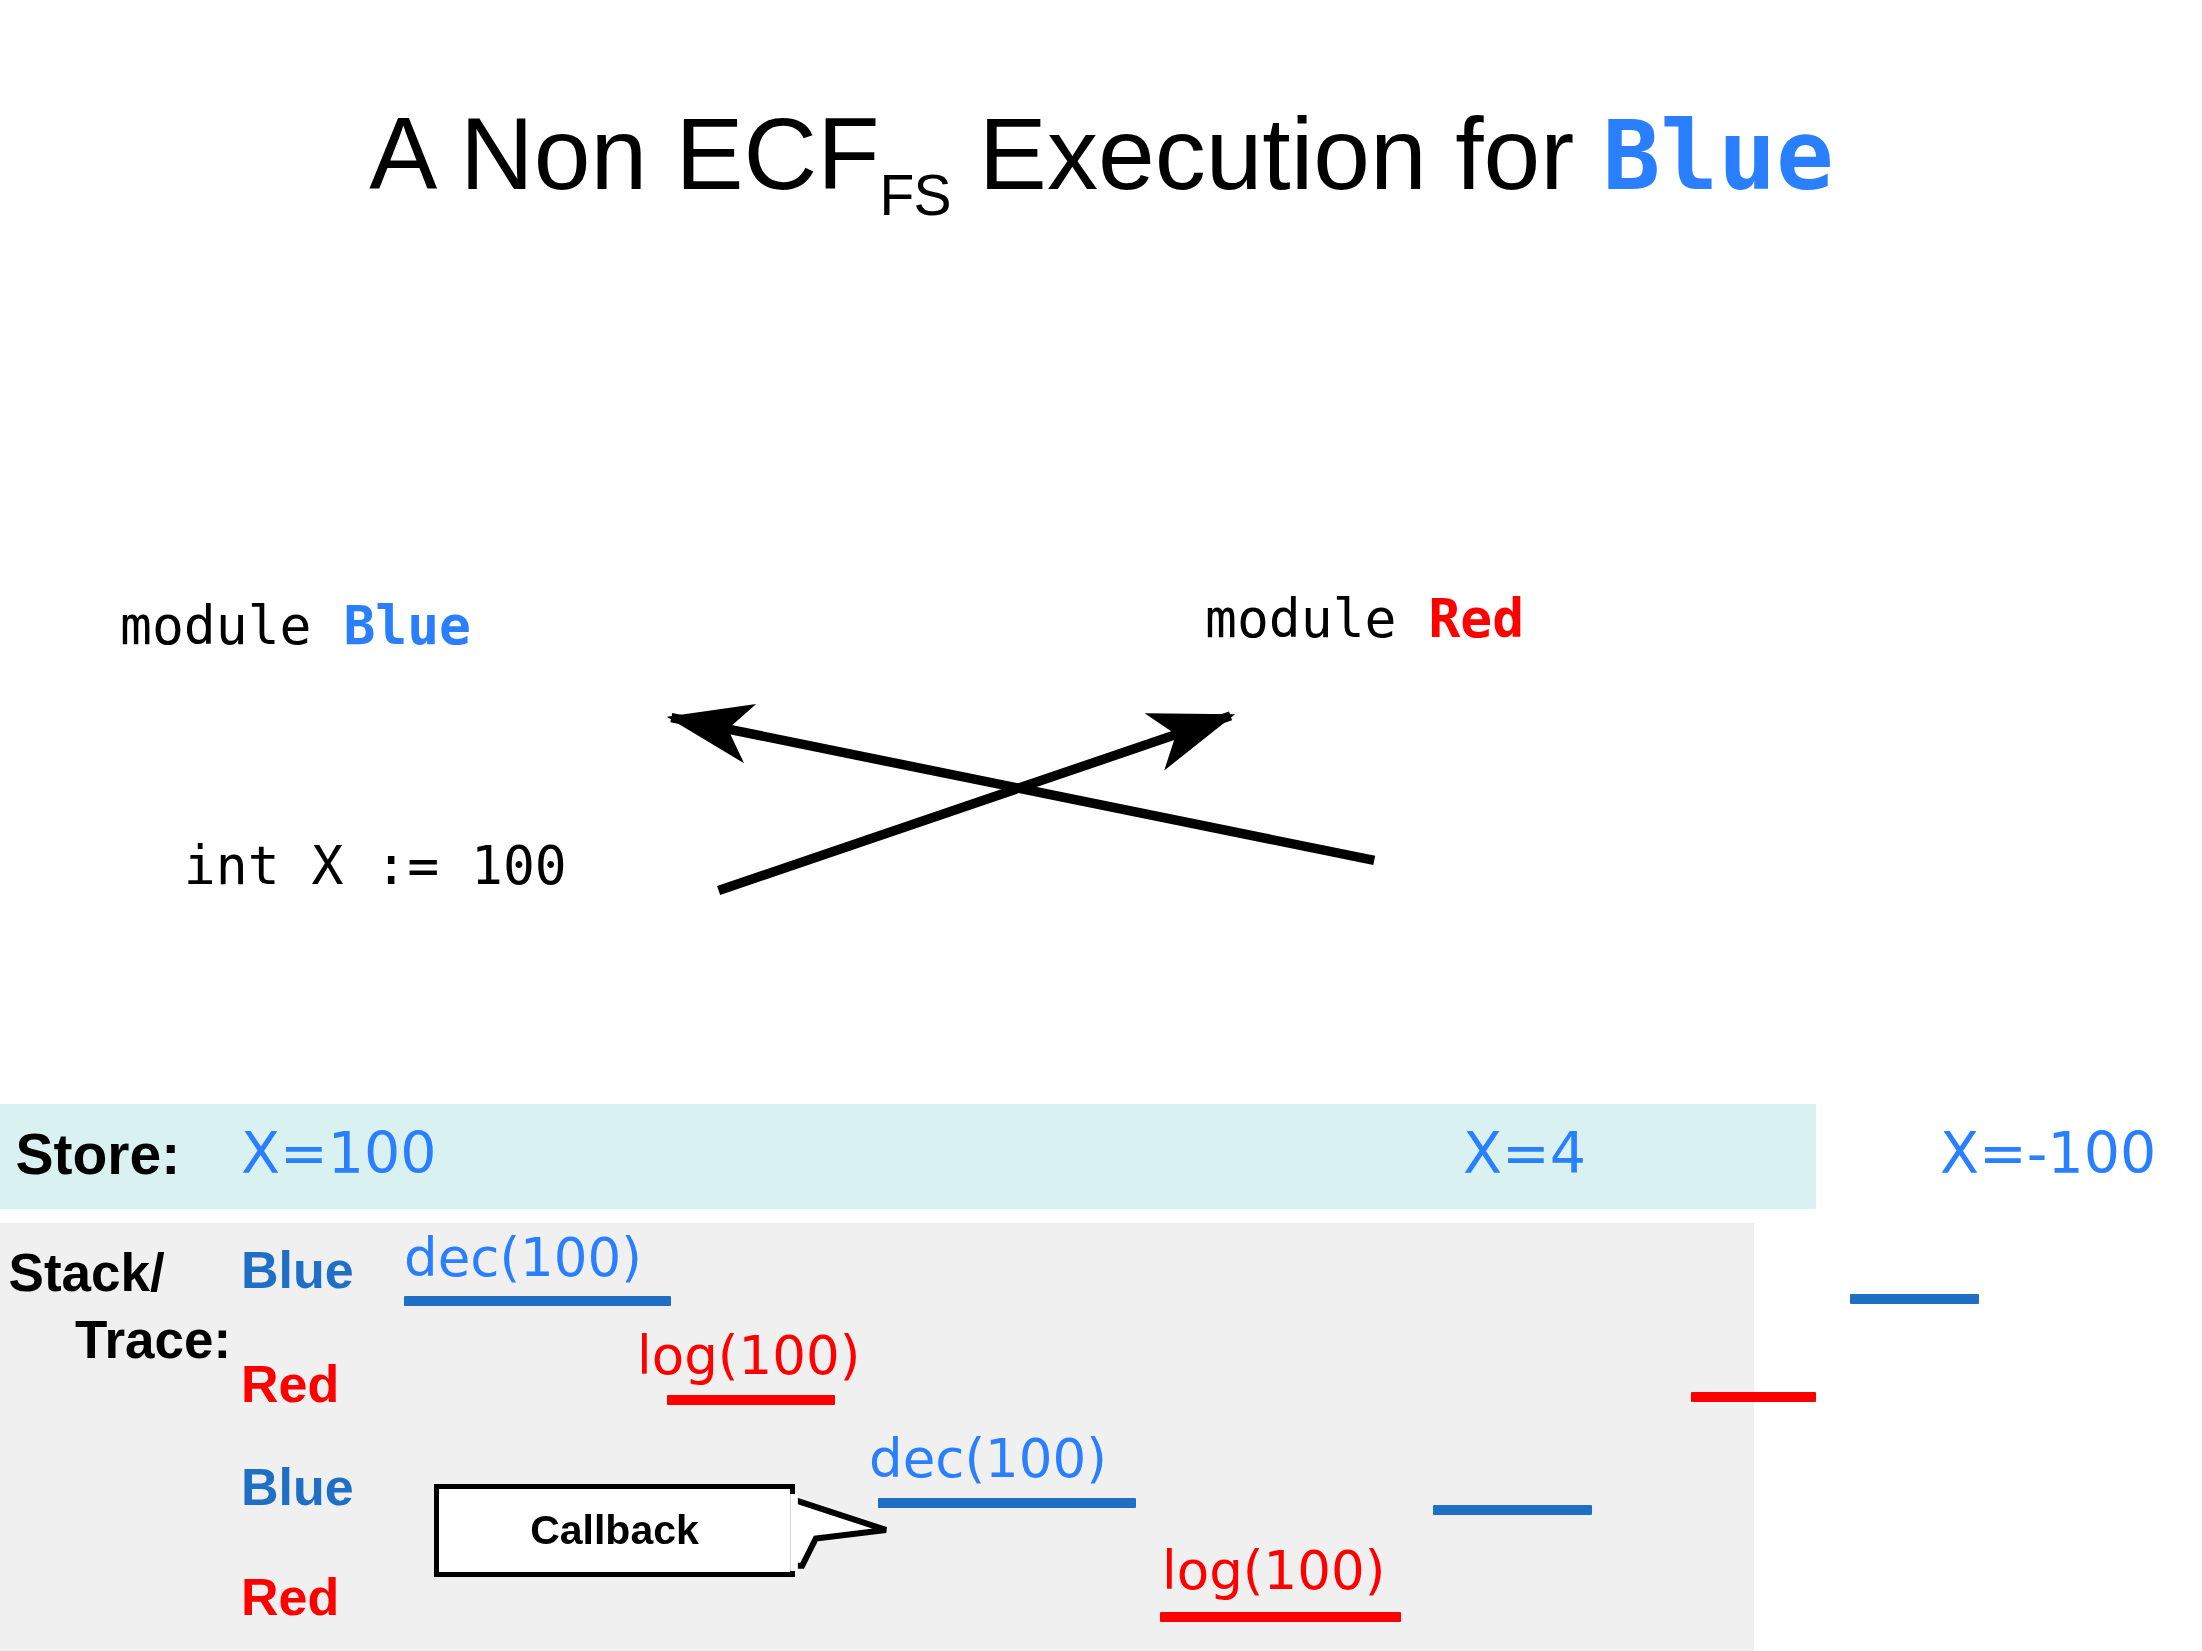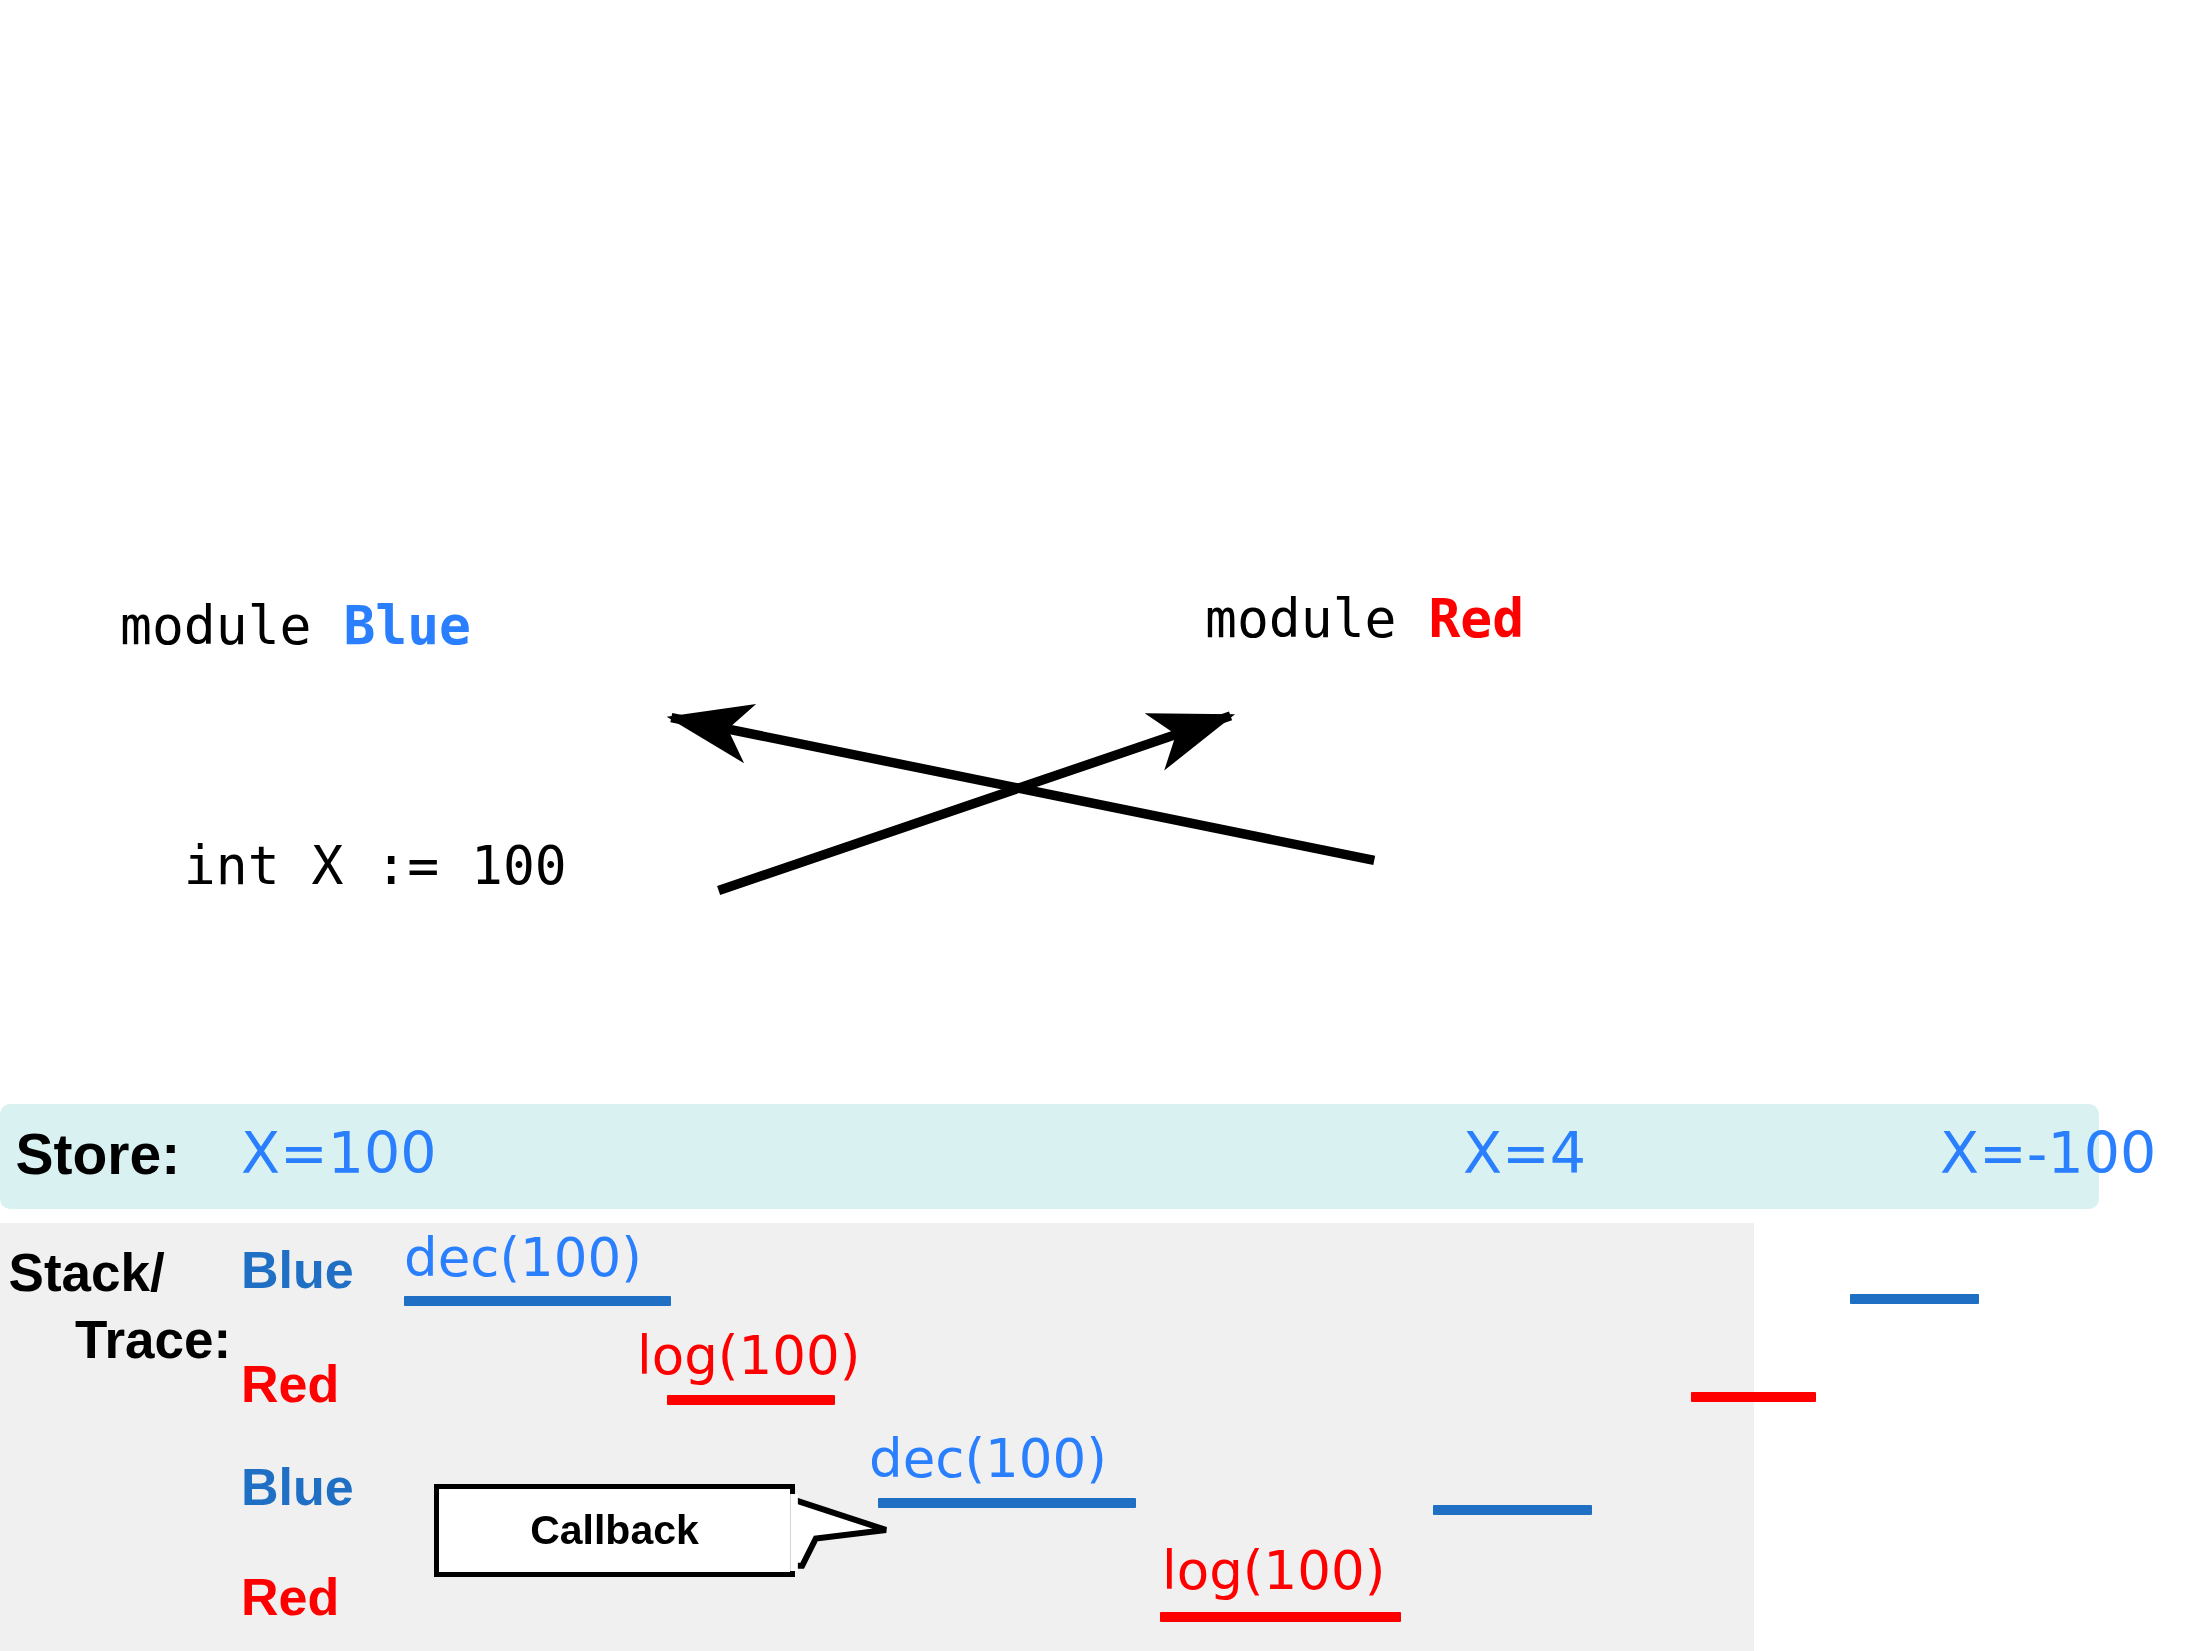--- a/index.html
+++ b/index.html
@@ -67,24 +67,23 @@
     width: 2203px;
     height: 1652px;
     pointer-events: none;
   }
 
   
   #store-band {
     position: absolute;
     left: 0;
     top: 1104px;
-    width: 2099px;
+    width: 1816px;
     height: 105px;
     background: #daf1f2;
-    border-radius: 10px;
   }
   .store-label {
     position: absolute;
     left: 15.5px;
     top: 17px;
     font-size: 57px;
     font-weight: bold;
     color: #000000;
     white-space: nowrap;
   }
@@ -181,20 +180,23 @@
     top: 10.3px;
     width: 103px;
     height: 77px;
   }
 </style>
 </head>
 <body>
 
 <div id="slide">
 
+  <div class="title">
+    <span>A Non ECF</span><span class="sub">FS</span><span> Execution for </span><span class="mono-blue">Blue</span>
+  </div>
 
   <div class="code" id="code-blue">
     <div><span>module </span><span class="kw-blue">Blue</span></div>
     <div><span>  </span><span>int X := 100</span></div>
     <div><span></span><span></span>&nbsp;</div>
     <div><span>  </span><span>void </span><span class="kw-blue">dec</span><span>(a)</span></div>
     <div><span>   </span><span>if (X &gt;= a)</span></div>
     
     
   </div>

